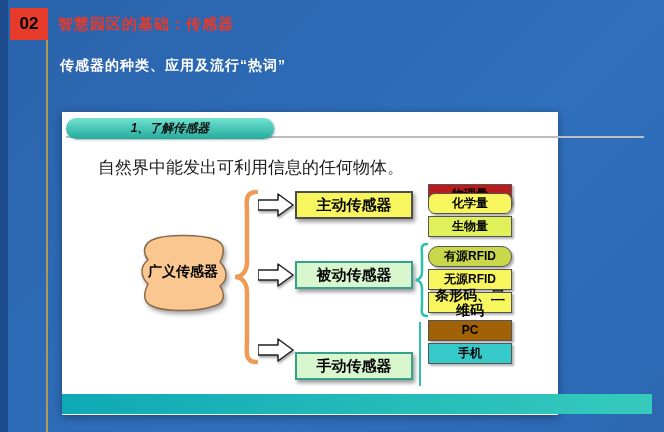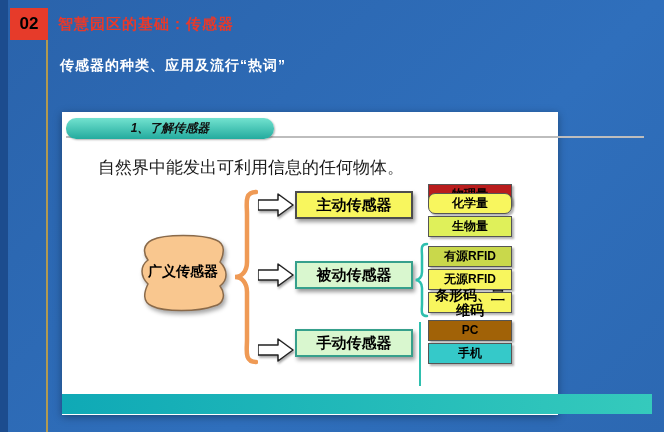--- a/index.html
+++ b/index.html
@@ -46,31 +46,31 @@
   .arrow{position:absolute;left:196px;filter:drop-shadow(1px 2px 1px rgba(0,0,0,.35));}
   .arrow-1{top:81px;}  .arrow-2{top:151px;}  .arrow-3{top:226px;}
   .branch{
     position:absolute;left:233px;width:118px;height:28px;
     display:flex;align-items:center;justify-content:center;
     font-weight:bold;font-size:15px;color:#000;
     border:2px solid #4d4d4d;box-shadow:2px 3px 4px rgba(0,0,0,.4);box-sizing:border-box;
   }
   .branch-active{top:79px;background:#f8f65e;}
   .branch-passive{top:149px;background:#d9f7cf;border-color:#36a08c;}
-  .branch-manual{top:217px;background:#d9f7cf;border-color:#36a08c;}
+  .branch-manual{top:240px;background:#d9f7cf;border-color:#36a08c;}
   .mini{
     position:absolute;left:366px;width:84px;height:21px;
     display:flex;align-items:center;justify-content:center;text-align:center;
     font-weight:bold;font-size:12px;color:#000;line-height:1.05;
     border:1px solid #555;box-shadow:2px 2px 2px rgba(0,0,0,.3);box-sizing:border-box;
   }
   .m-wuli{top:72px;background:#b91c1c;}
   .m-huaxue{top:81px;background:#f8f65e;border-radius:7px;}
   .m-shengwu{top:104px;background:#dff05a;}
-  .m-youyuan{top:134px;background:#c9d84b;}
+  .m-youyuan{top:134px;background:#c9d84b;border-radius:10px;}
   .m-wuyuan{top:157px;background:#f8f65e;}
   .m-tiaoxingma{top:180px;background:#f8f65e;font-size:14px;padding:0 1px;}
   .m-pc{top:208px;background:#a16207;}
   .m-shouji{top:231px;background:#35c9c9;}
   .m-pad{top:254px;background:#35c9c9;}
   .bottom-bar{
     position:absolute;left:0;top:282px;width:590px;height:20px;
     background:linear-gradient(90deg,#0fa9b6,#35cabc);
   }
 </style>

